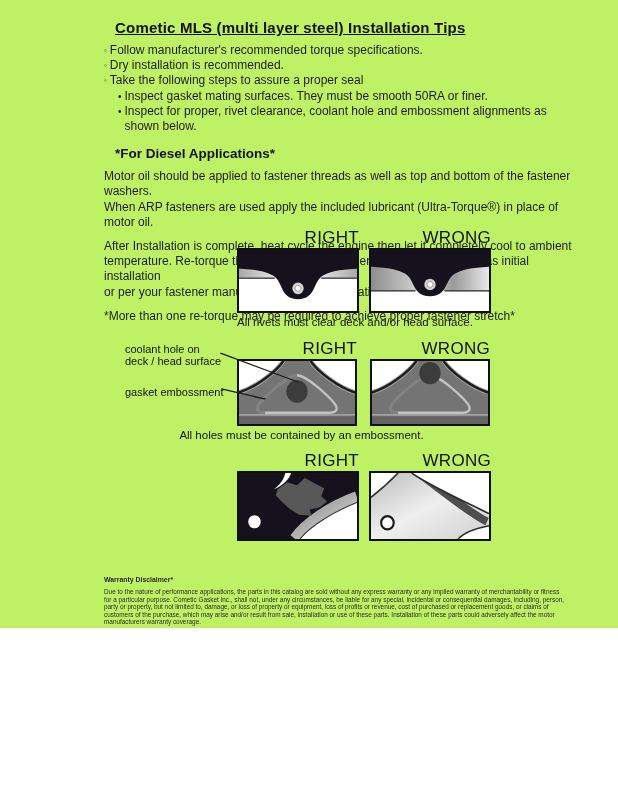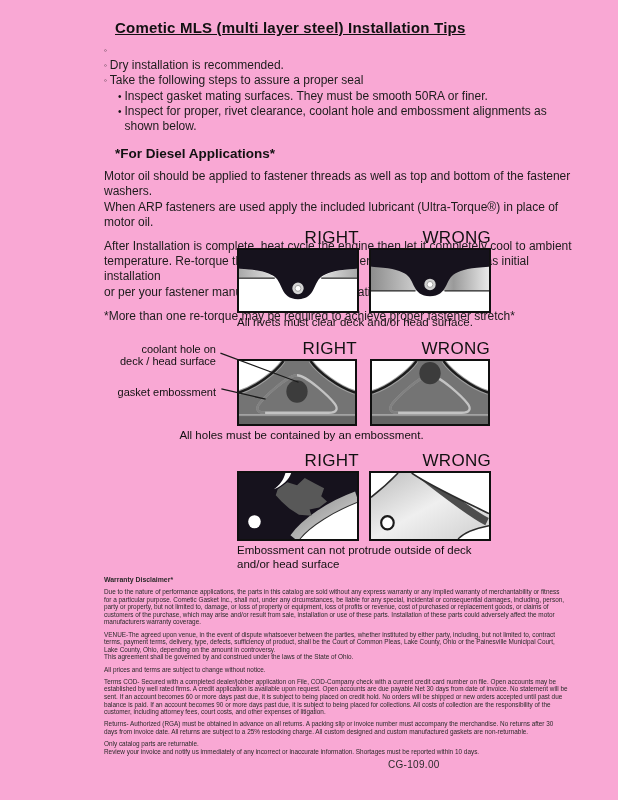--- a/index.html
+++ b/index.html
@@ -1,17 +1,17 @@
 <!DOCTYPE html>
 <html><head>
 <meta charset="utf-8">
 <style>
   html,body{margin:0;padding:0;background:#ffffff;}
   .page{
-    position:relative;width:618px;height:800px;background:#f9a8d4;overflow:hidden;
+    position:relative;width:618px;height:628px;background:#bef264;overflow:hidden;
     font-family:"Liberation Sans", sans-serif;color:#1c1c1c;
   }
   
   .intro{position:absolute;left:104px;top:19px;width:470px;}
   .doc-title{
     display:inline-block;margin:0 0 5px 11px;font-size:15px;font-weight:bold;
     text-decoration:underline;letter-spacing:.2px;color:#111;
   }
   ul.tips{list-style:none;margin:2px 0 0 0;padding:0;font-size:12px;line-height:15.2px;}
   ul.tips li{display:flex;align-items:flex-start;}
@@ -24,40 +24,41 @@
   .dg-row{position:relative;}
   .dg-labels{display:flex;margin-left:133px;}
   .dg-labels span{display:block;text-align:right;font-size:17px;color:#111;letter-spacing:.3px;}
   .dg-boxes{display:flex;margin-left:133px;}
   .dg-box{border:2.5px solid #101010;background:#fff;box-sizing:border-box;}
   .dg-box svg{display:block;width:100%;height:100%;}
   .w122{width:122px;} .w120{width:120px;}
   .dg-caption{margin:3px 0 0 133px;font-size:11.5px;line-height:13.5px;color:#111;white-space:pre-line;}
   .dg-caption.centered{width:253px;text-align:center;margin-left:71px;}
   .leader-label{
-    position:absolute;left:8px;width:104px;text-align:right;
+    position:absolute;left:21px;width:104px;text-align:left;
     font-size:11px;line-height:12.5px;color:#111;white-space:pre-line;
   }
   .leader-svg{position:absolute;left:0;top:0;width:470px;height:100%;pointer-events:none;}
   
   .legal{position:absolute;left:104px;top:576px;width:464px;color:#2a2a2a;}
   .legal h3{margin:0 0 5px 0;font-size:6.9px;font-weight:bold;}
   .legal p{margin:0 0 4.6px 0;font-size:6.4px;line-height:7.6px;white-space:pre-line;}
   .page-number{position:absolute;left:388px;top:759px;font-size:10px;color:#2b2b2b;letter-spacing:.3px;}
 </style>
 </head>
 <body>
 
 <div class="page">
 
   <div class="intro">
     <h1 class="doc-title">Cometic MLS (multi layer steel) Installation Tips</h1>
     <ul class="tips">
       <li>
         <span class="b-circ">◦</span>
+        <span>Follow manufacturer's recommended torque specifications.</span>
       </li>
       <li>
         <span class="b-circ">◦</span>
         <span>Dry installation is recommended.</span>
       </li>
       <li>
         <span class="b-circ">◦</span>
         <span>Take the following steps to assure a proper seal</span>
       </li>
       <li>
@@ -216,22 +217,20 @@
             <path d="M0,0 H28 C19,9 8,18 0,24 Z" fill="#ffffff"></path>
             <path d="M28,0 C19,9 8,18 0,24" fill="none" stroke="#2b2b2b" stroke-width="1.6"></path>
             <path d="M42,0 H122 V40 C92,26 60,12 42,0 Z" fill="#ffffff"></path>
             <path d="M42,0 C60,12 92,26 122,40" fill="none" stroke="#2b2b2b" stroke-width="1.6"></path>
             <path d="M122,52 C106,55 96,59 90,65 L122,65 Z" fill="#ffffff"></path>
             <path d="M122,52 C106,55 96,59 90,65" fill="none" stroke="#2b2b2b" stroke-width="1.4"></path>
             <circle cx="17" cy="49" r="6.5" fill="#ffffff" stroke="#1a1a1a" stroke-width="2.2"></circle>
           </svg>
         </div>
       </div>
-      <div class="dg-caption">Embossment can not protrude outside of deck
-and/or head surface</div>
     </div>
   </div>
 
   <div class="legal">
     <h3>Warranty Disclaimer*</h3>
     <p>Due to the nature of performance applications, the parts in this catalog are sold without any express warranty or any implied warranty of merchantability or fitness for a particular purpose.  Cometic Gasket Inc., shall not, under any circumstances, be liable for any special, incidental or consequential damages, including, person, party or property, but not limited to, damage, or loss of property or equipment, loss of profits or revenue, cost of purchased or replacement goods, or claims of customers of the purchase, which may arise and/or result from sale, installation or use of these parts.  Installation of these parts could adversely affect the motor manufacturers warranty coverage.</p>
     <p>VENUE-The agreed upon venue, in the event of dispute whatsoever between the parties, whether instituted by either party, including, but not limited to, contract terms, payment terms, delivery, type, defects, sufficiency of product, shall be the Court of Common Pleas, Lake County, Ohio or the Painesville Municipal Court, Lake County, Ohio, depending on the amount in controversy.
 This agreement shall be governed by and construed under the laws of the State of Ohio.</p>
     <p>All prices and terms are subject to change without notice.</p>
     <p>Terms COD- Secured with a completed dealer/jobber application on File, COD-Company check with a current credit card number on file.  Open accounts may be established by well rated firms.  A credit application is available upon request.  Open accounts are due payable Net 30 days from date of invoice.  No statement will be sent.  If an account becomes 60 or more days past due, it is subject to being placed on credit hold.  No orders will be shipped or new orders accepted until past due balance is paid.  If an account becomes 90 or more days past due, it is subject to being placed for collections.  All costs of collection are the responsibility of the customer, including attorney fees, court costs, and other expenses of litigation.</p>

